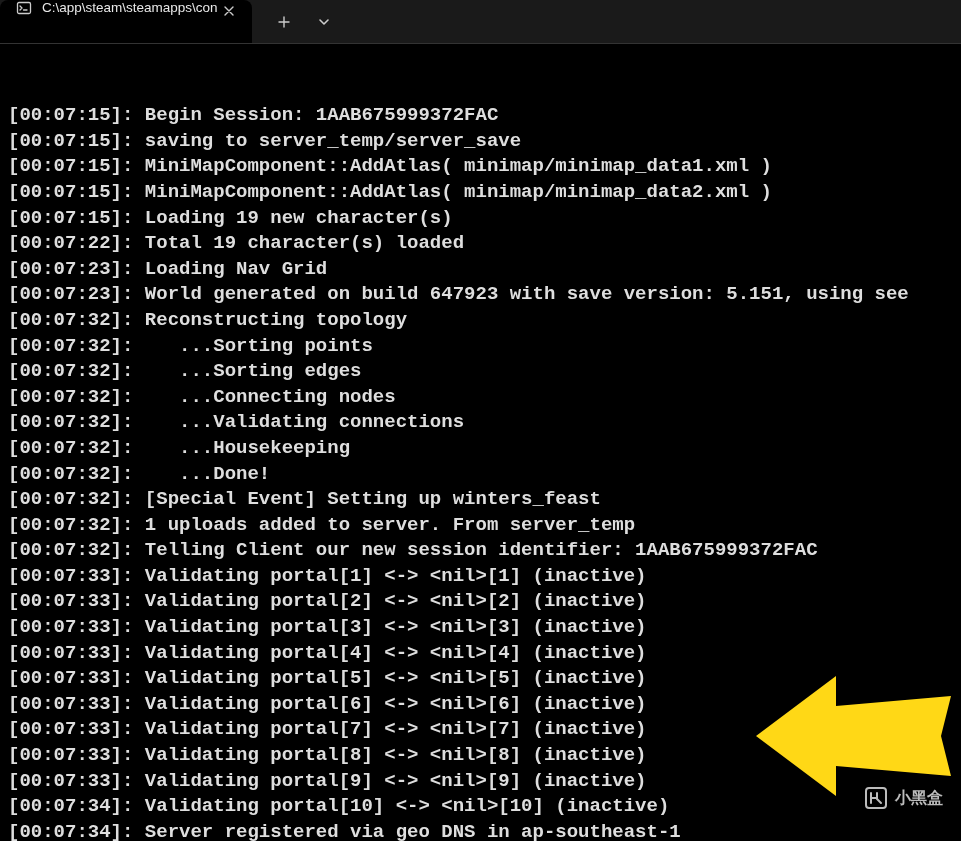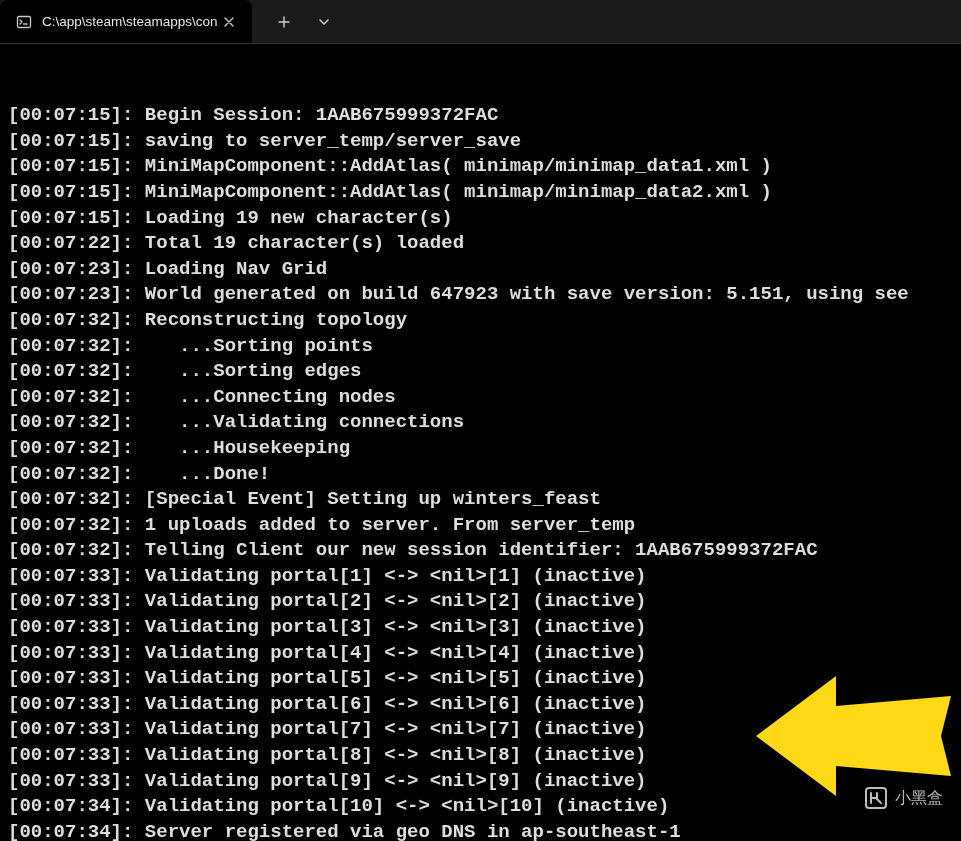--- a/index.html
+++ b/index.html
@@ -15,21 +15,20 @@
     
     .tab-bar {
       display: flex;
       align-items: center;
       background: #1a1a1a;
       height: 44px;
       border-bottom: 1px solid #333;
     }
     .tab {
       display: flex;
-      align-items: center;
       background: #000;
       height: 100%;
       padding: 0 12px 0 16px;
       border-top-right-radius: 8px;
       border-top-left-radius: 8px;
       min-width: 240px;
       position: relative;
     }
     .tab-icon {
       color: #ccc;
@@ -96,20 +95,21 @@
       right:18px;
       bottom:30px;
       display:flex;
       align-items:center;
       gap:6px;
       color:#ddd;
       opacity:0.85;
       font-family:"Segoe UI", Arial, sans-serif;
       font-size:16px;
       pointer-events:none;
+      font-weight:bold;
     }
     .watermark svg{flex:none;}
   </style>
 </head>
 <body>
 
 <div class="tab-bar">
   <div class="tab">
     <span class="tab-icon">
       <svg width="16" height="16" viewBox="0 0 16 16" fill="none" stroke="#ccc" stroke-width="1.3">

